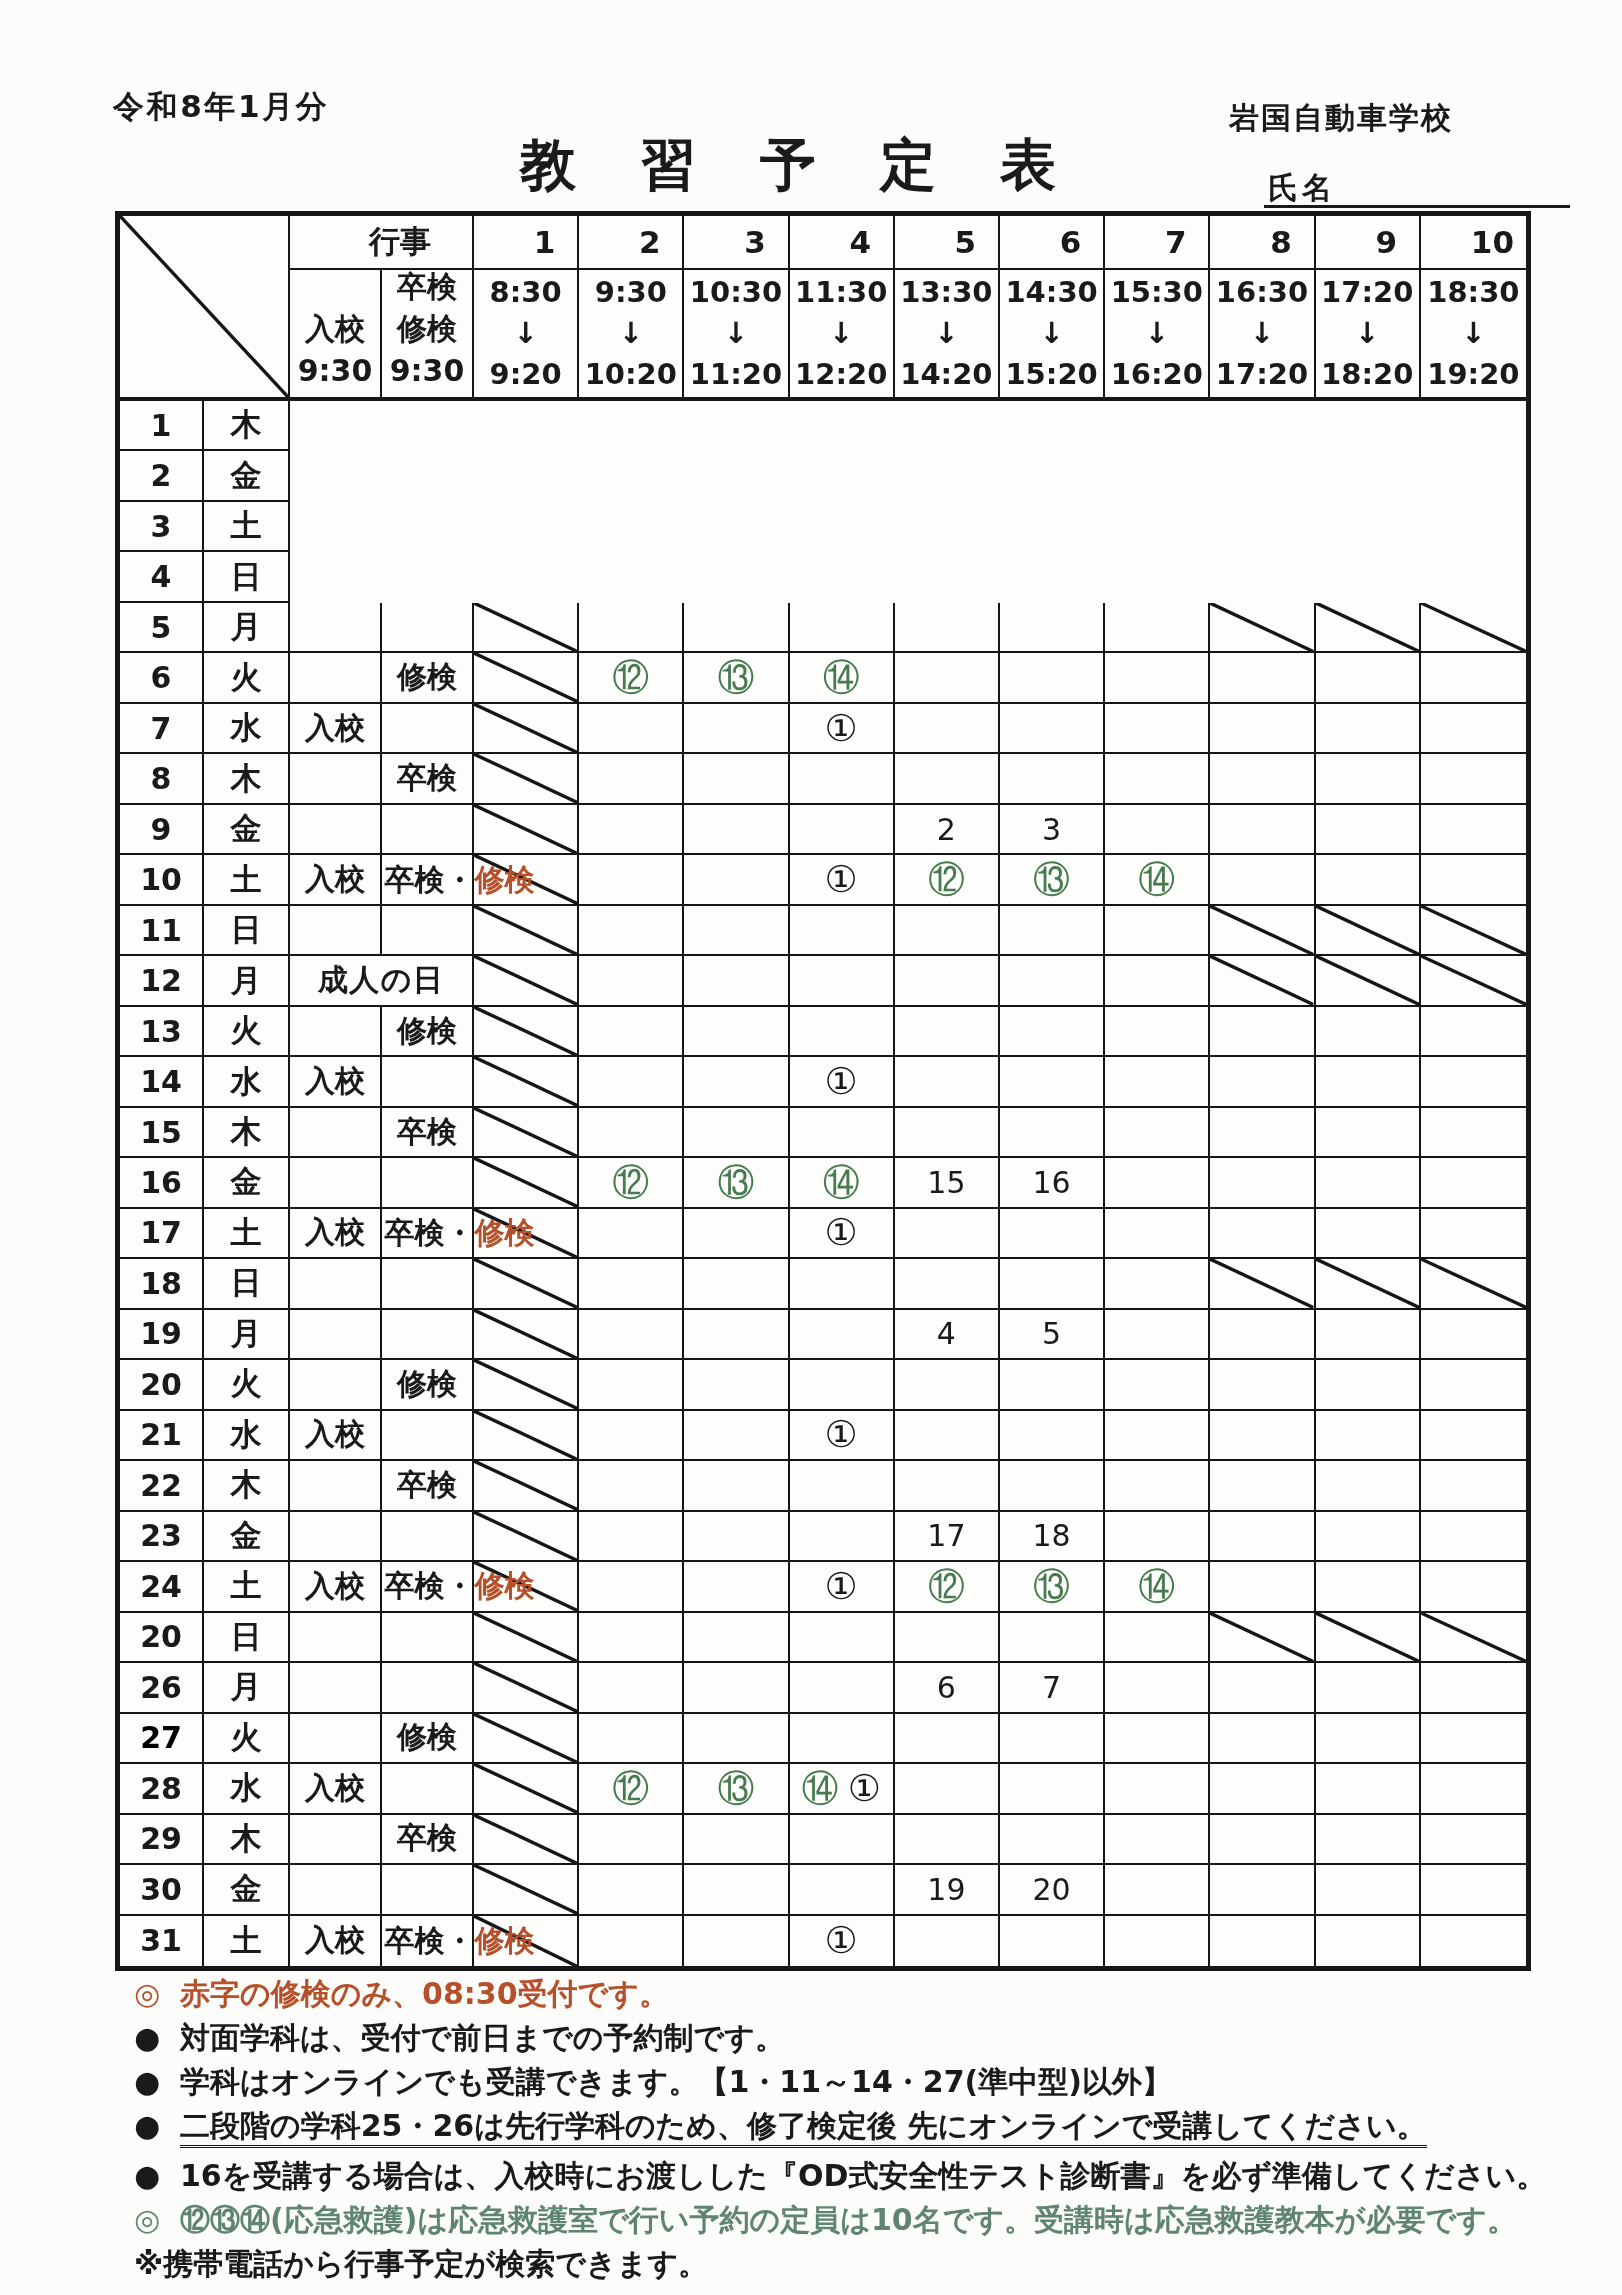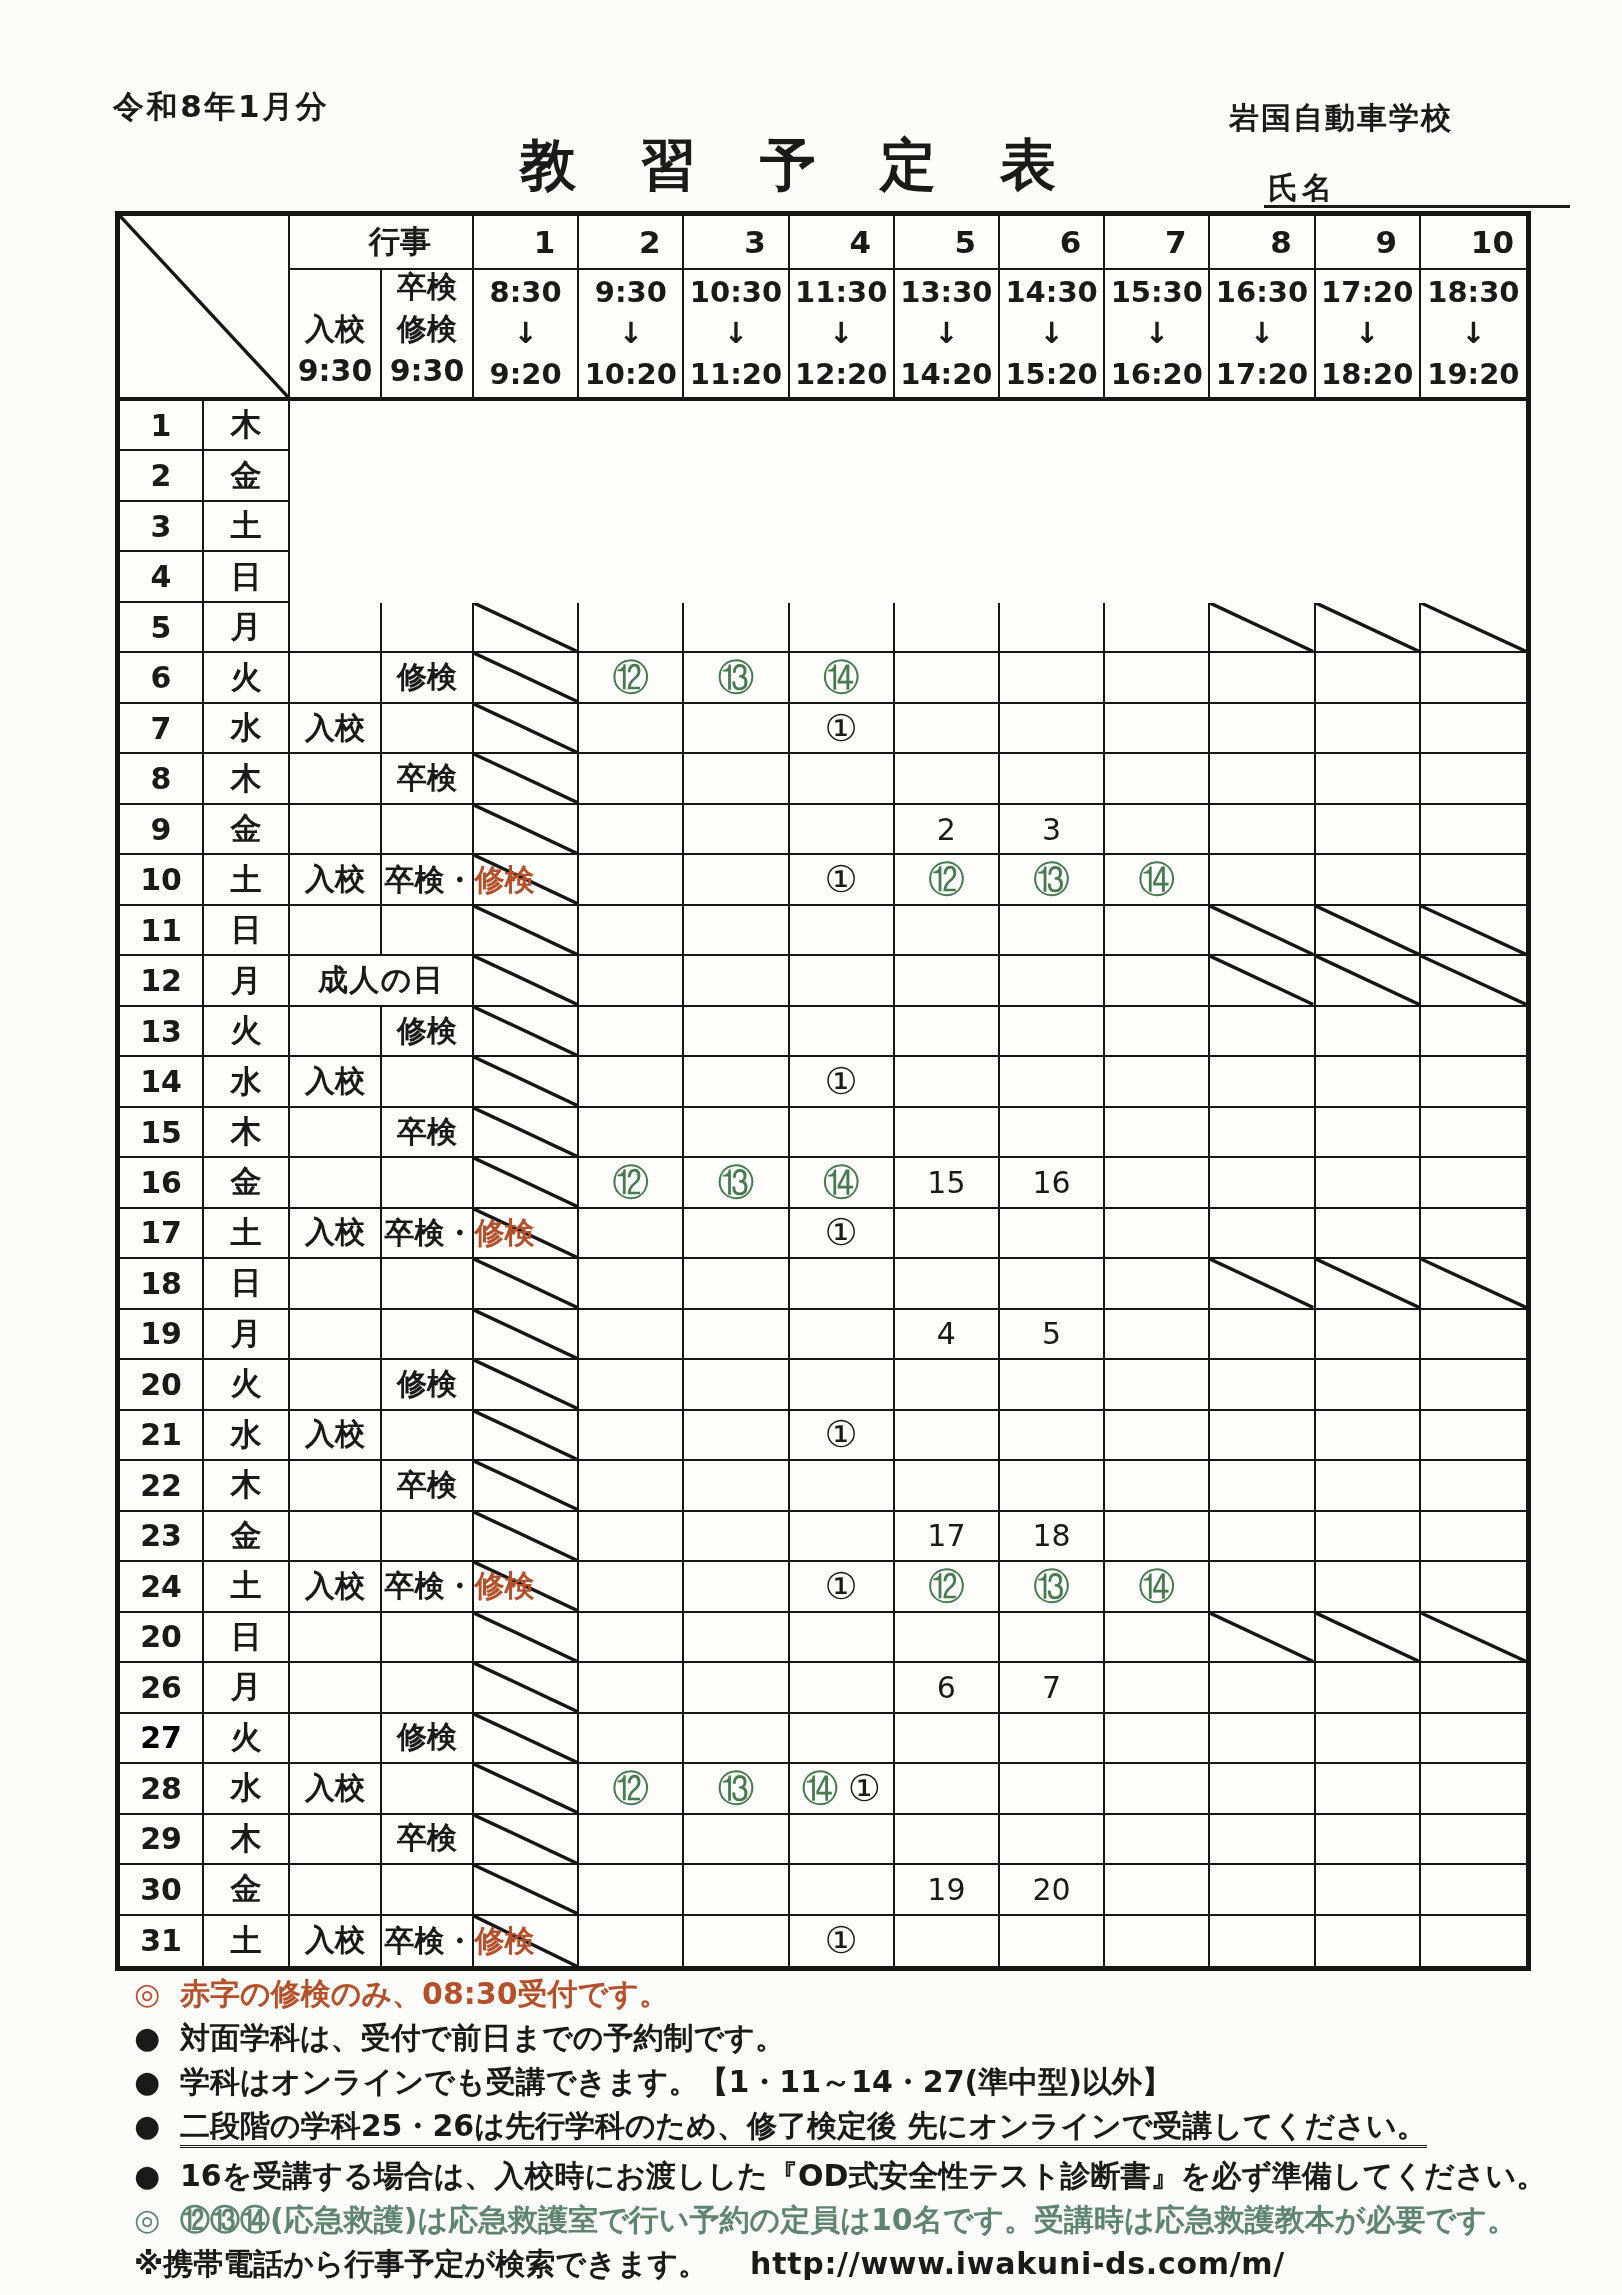--- a/index.html
+++ b/index.html
@@ -983,17 +983,16 @@
         <span class="mk" style="color: rgb(26, 26, 26);">●</span>
         <span class="tx" style="color: rgb(26, 26, 26);">16を受講する場合は、入校時にお渡しした『OD式安全性テスト診断書』を必ず準備してください。</span>
       </div>
       <div class="fn">
         <span class="mk" style="color: rgb(95, 133, 112);">◎</span>
         <span class="tx" style="color: rgb(95, 133, 112);">⑫⑬⑭(応急救護)は応急救護室で行い予約の定員は10名です。受講時は応急救護教本が必要です。</span>
       </div>
       <div class="fn nomk">
         <span class="mk" style="color: rgb(26, 26, 26);"></span>
         <span class="tx" style="color: rgb(26, 26, 26);">※携帯電話から行事予定が検索できます。</span>
-        <span class="url" style="color: rgb(26, 26, 26);">http://www.iwakuni-ds.com/m/</span>
       </div>
     </div>
 </div>
 
 
 </body></html>

